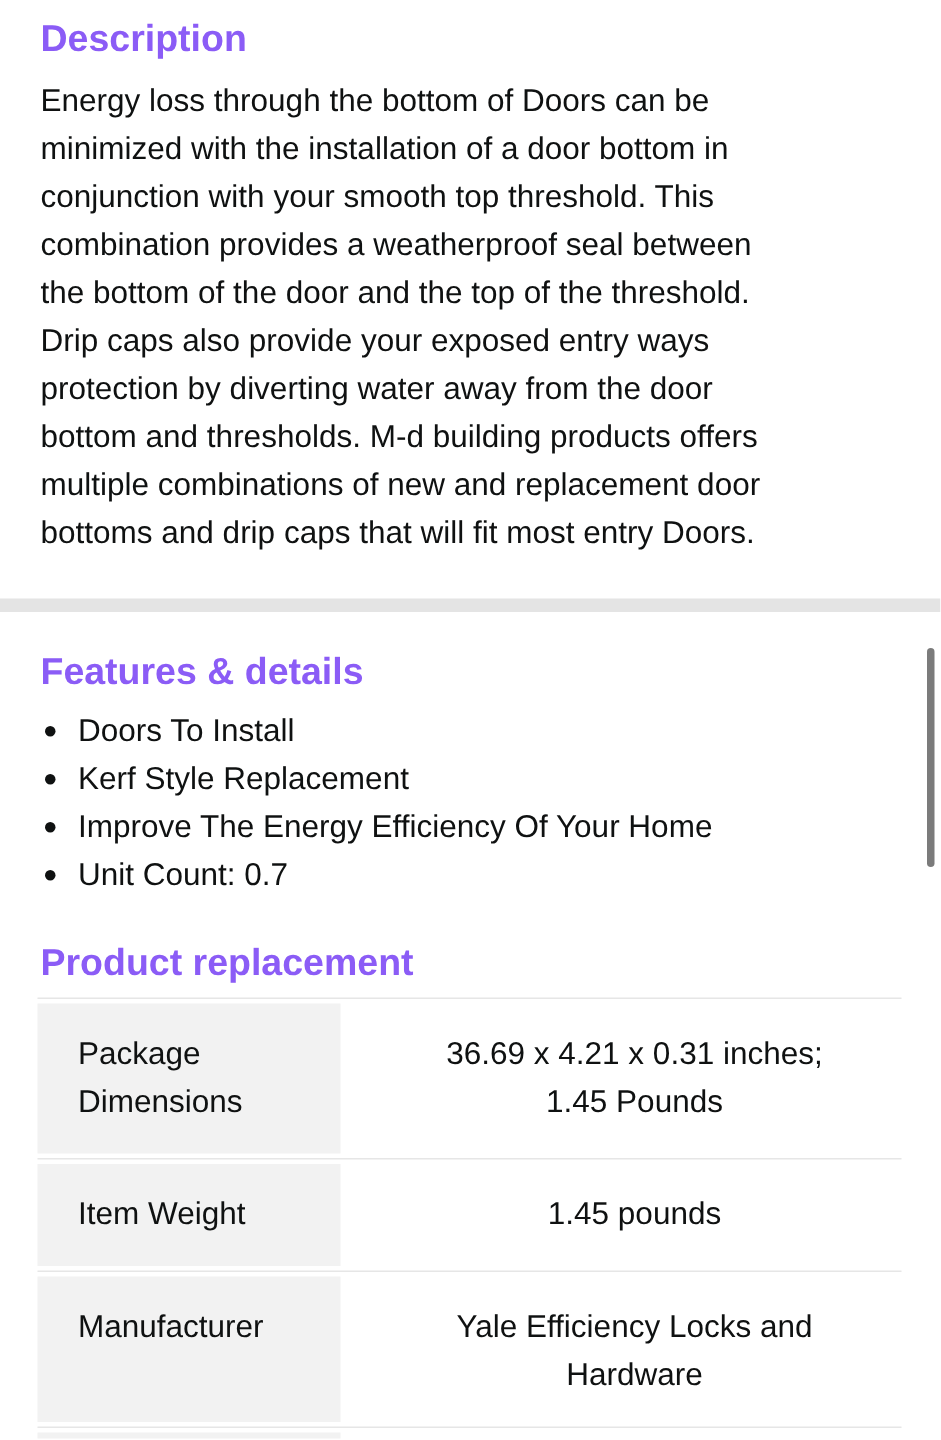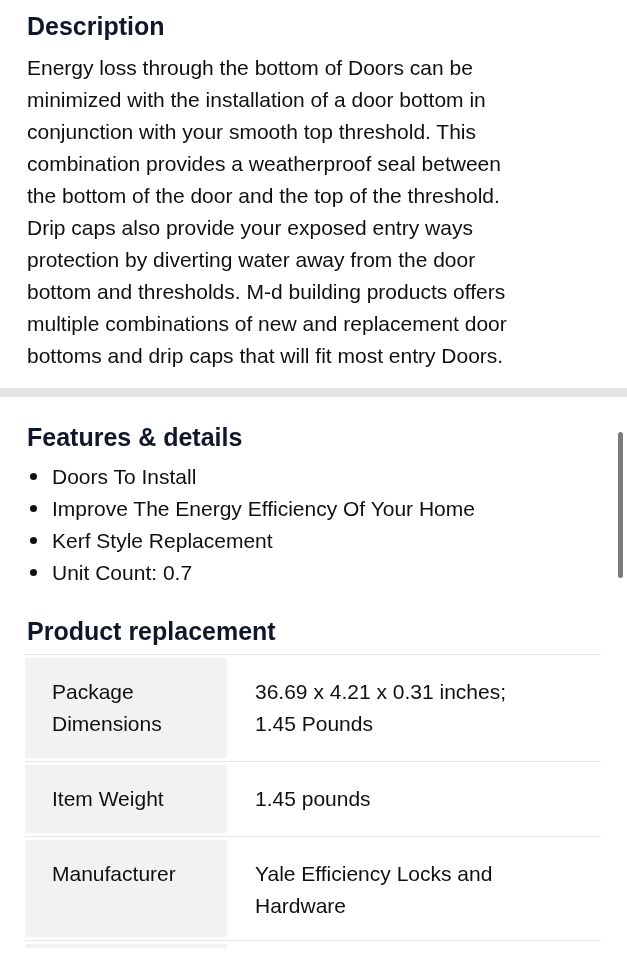--- a/index.html
+++ b/index.html
@@ -10,31 +10,31 @@
     font-family: "Liberation Sans", "DejaVu Sans", sans-serif;
     overflow: hidden;
     position: relative;
   }
   .pad { padding: 0 26px 0 27px; }
   h2 {
     font-size: 25px;
     font-weight: 700;
     line-height: 32px;
     margin: 0;
-    color: #0f172a;
+    color: #8b5cf6;
     letter-spacing: 0;
   }
   .desc-section { padding-top: 10px; }
   .desc-heading { margin-bottom: 10px; }
   .para {
     margin: 0;
     font-size: 21px;
     line-height: 32px;
     white-space: pre-line;
-    padding-bottom: 16px;
+    padding-bottom: 27px;
   }
   .divider-band {
     width: 627px;
     height: 9px;
     background: #e4e4e4;
   }
   .features-heading { margin-top: 24px; }
   ul.features {
     list-style: none;
     margin: 8px 0 0 0;
@@ -72,20 +72,21 @@
     width: 202px;
     flex: 0 0 202px;
     background: #f2f2f2;
     margin: 3px 0;
     padding: 18px 12px 18px 27px;
   }
   .cell.value {
     flex: 1 1 auto;
     padding: 21px 10px 18px 28px;
     white-space: pre-line;
+    text-align: center;
   }
   .info-row.stub { border-bottom: none; }
   .info-row.stub .cell.label { padding: 2px 12px 0 27px; margin-bottom: 0; min-height: 4px; }
   .info-row.stub .cell.value { padding: 0; }
   .scroll-thumb {
     position: absolute;
     right: 4px; top: 432px;
     width: 5px; height: 146px;
     border-radius: 3px;
     background: #7b7b7b;
@@ -114,25 +115,25 @@
 
   <section class="pad">
     <h2 class="features-heading">Features &amp; details</h2>
     <ul class="features">
       <li>
         <span class="bullet"></span>
         <span>Doors To Install</span>
       </li>
       <li>
         <span class="bullet"></span>
-        <span>Improve The Energy Efficiency Of Your Home</span>
+        <span>Kerf Style Replacement</span>
       </li>
       <li>
         <span class="bullet"></span>
-        <span>Kerf Style Replacement</span>
+        <span>Improve The Energy Efficiency Of Your Home</span>
       </li>
       <li>
         <span class="bullet"></span>
         <span>Unit Count: 0.7</span>
       </li>
     </ul>
 
     <h2 class="pi-heading">Product replacement</h2>
 
     <div class="info-table">

